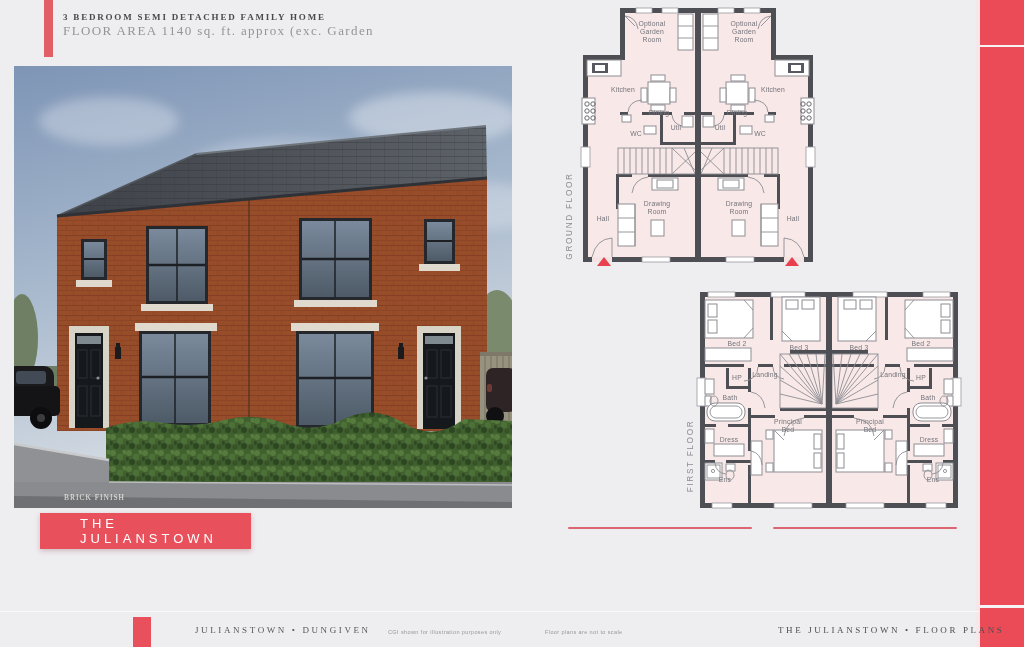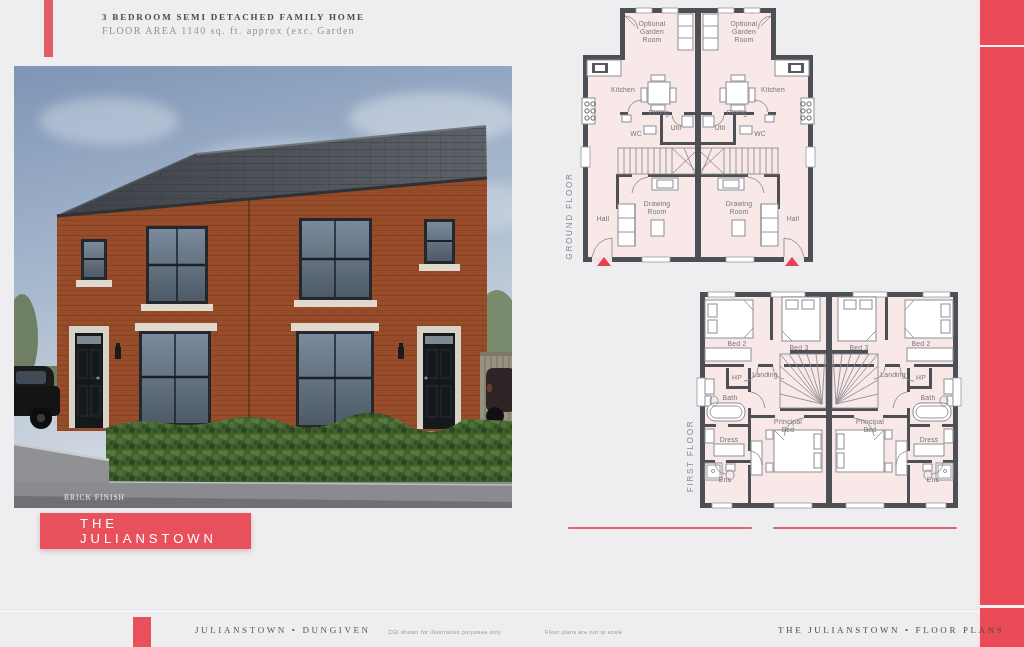--- a/index.html
+++ b/index.html
@@ -1,22 +1,22 @@
 <!DOCTYPE html>
 <html><head>
 <meta charset="utf-8">
 <style>
   html,body{margin:0;padding:0;background:#d8d8dc;}
   #page{position:relative;width:1024px;height:647px;background:#EEEDF0;overflow:hidden;
         font-family:"Liberation Sans",sans-serif;}
   
   #accent-bar-top{position:absolute;left:44px;top:0;width:9px;height:57px;background:#E25E67;}
-  #header-block{position:absolute;left:63px;top:11px;font-family:"Liberation Serif",serif;margin-left:39px;}
+  #header-block{position:absolute;left:63px;top:11px;font-family:"Liberation Serif",serif;}
   #header-block .h1{font-size:9px;letter-spacing:1.8px;color:#4A4A4D;font-weight:bold;line-height:13px;white-space:nowrap;}
-  #header-block .h2{font-size:10px;letter-spacing:1.4px;color:#959497;line-height:13px;white-space:nowrap;}
+  #header-block .h2{font-size:13px;letter-spacing:1.4px;color:#959497;line-height:13px;white-space:nowrap;}
   
   #cgi{position:absolute;left:14px;top:66px;width:498px;height:442px;}
   
   #banner{position:absolute;left:40px;top:513px;width:211px;height:36px;background:#E8505C;
           display:flex;align-items:center;justify-content:center;box-shadow:0 2px 5px rgba(120,40,45,.25);}
   #banner span{color:#fff;font-size:13px;letter-spacing:4px;font-weight:400;margin-left:40px;}
   
   #gf-svg{position:absolute;left:556px;top:2px;}
   #ff-svg{position:absolute;left:686px;top:284px;}
   .plan-label{font-size:8.2px;letter-spacing:1.7px;fill:#8C8C92;font-family:"Liberation Sans",sans-serif;}

